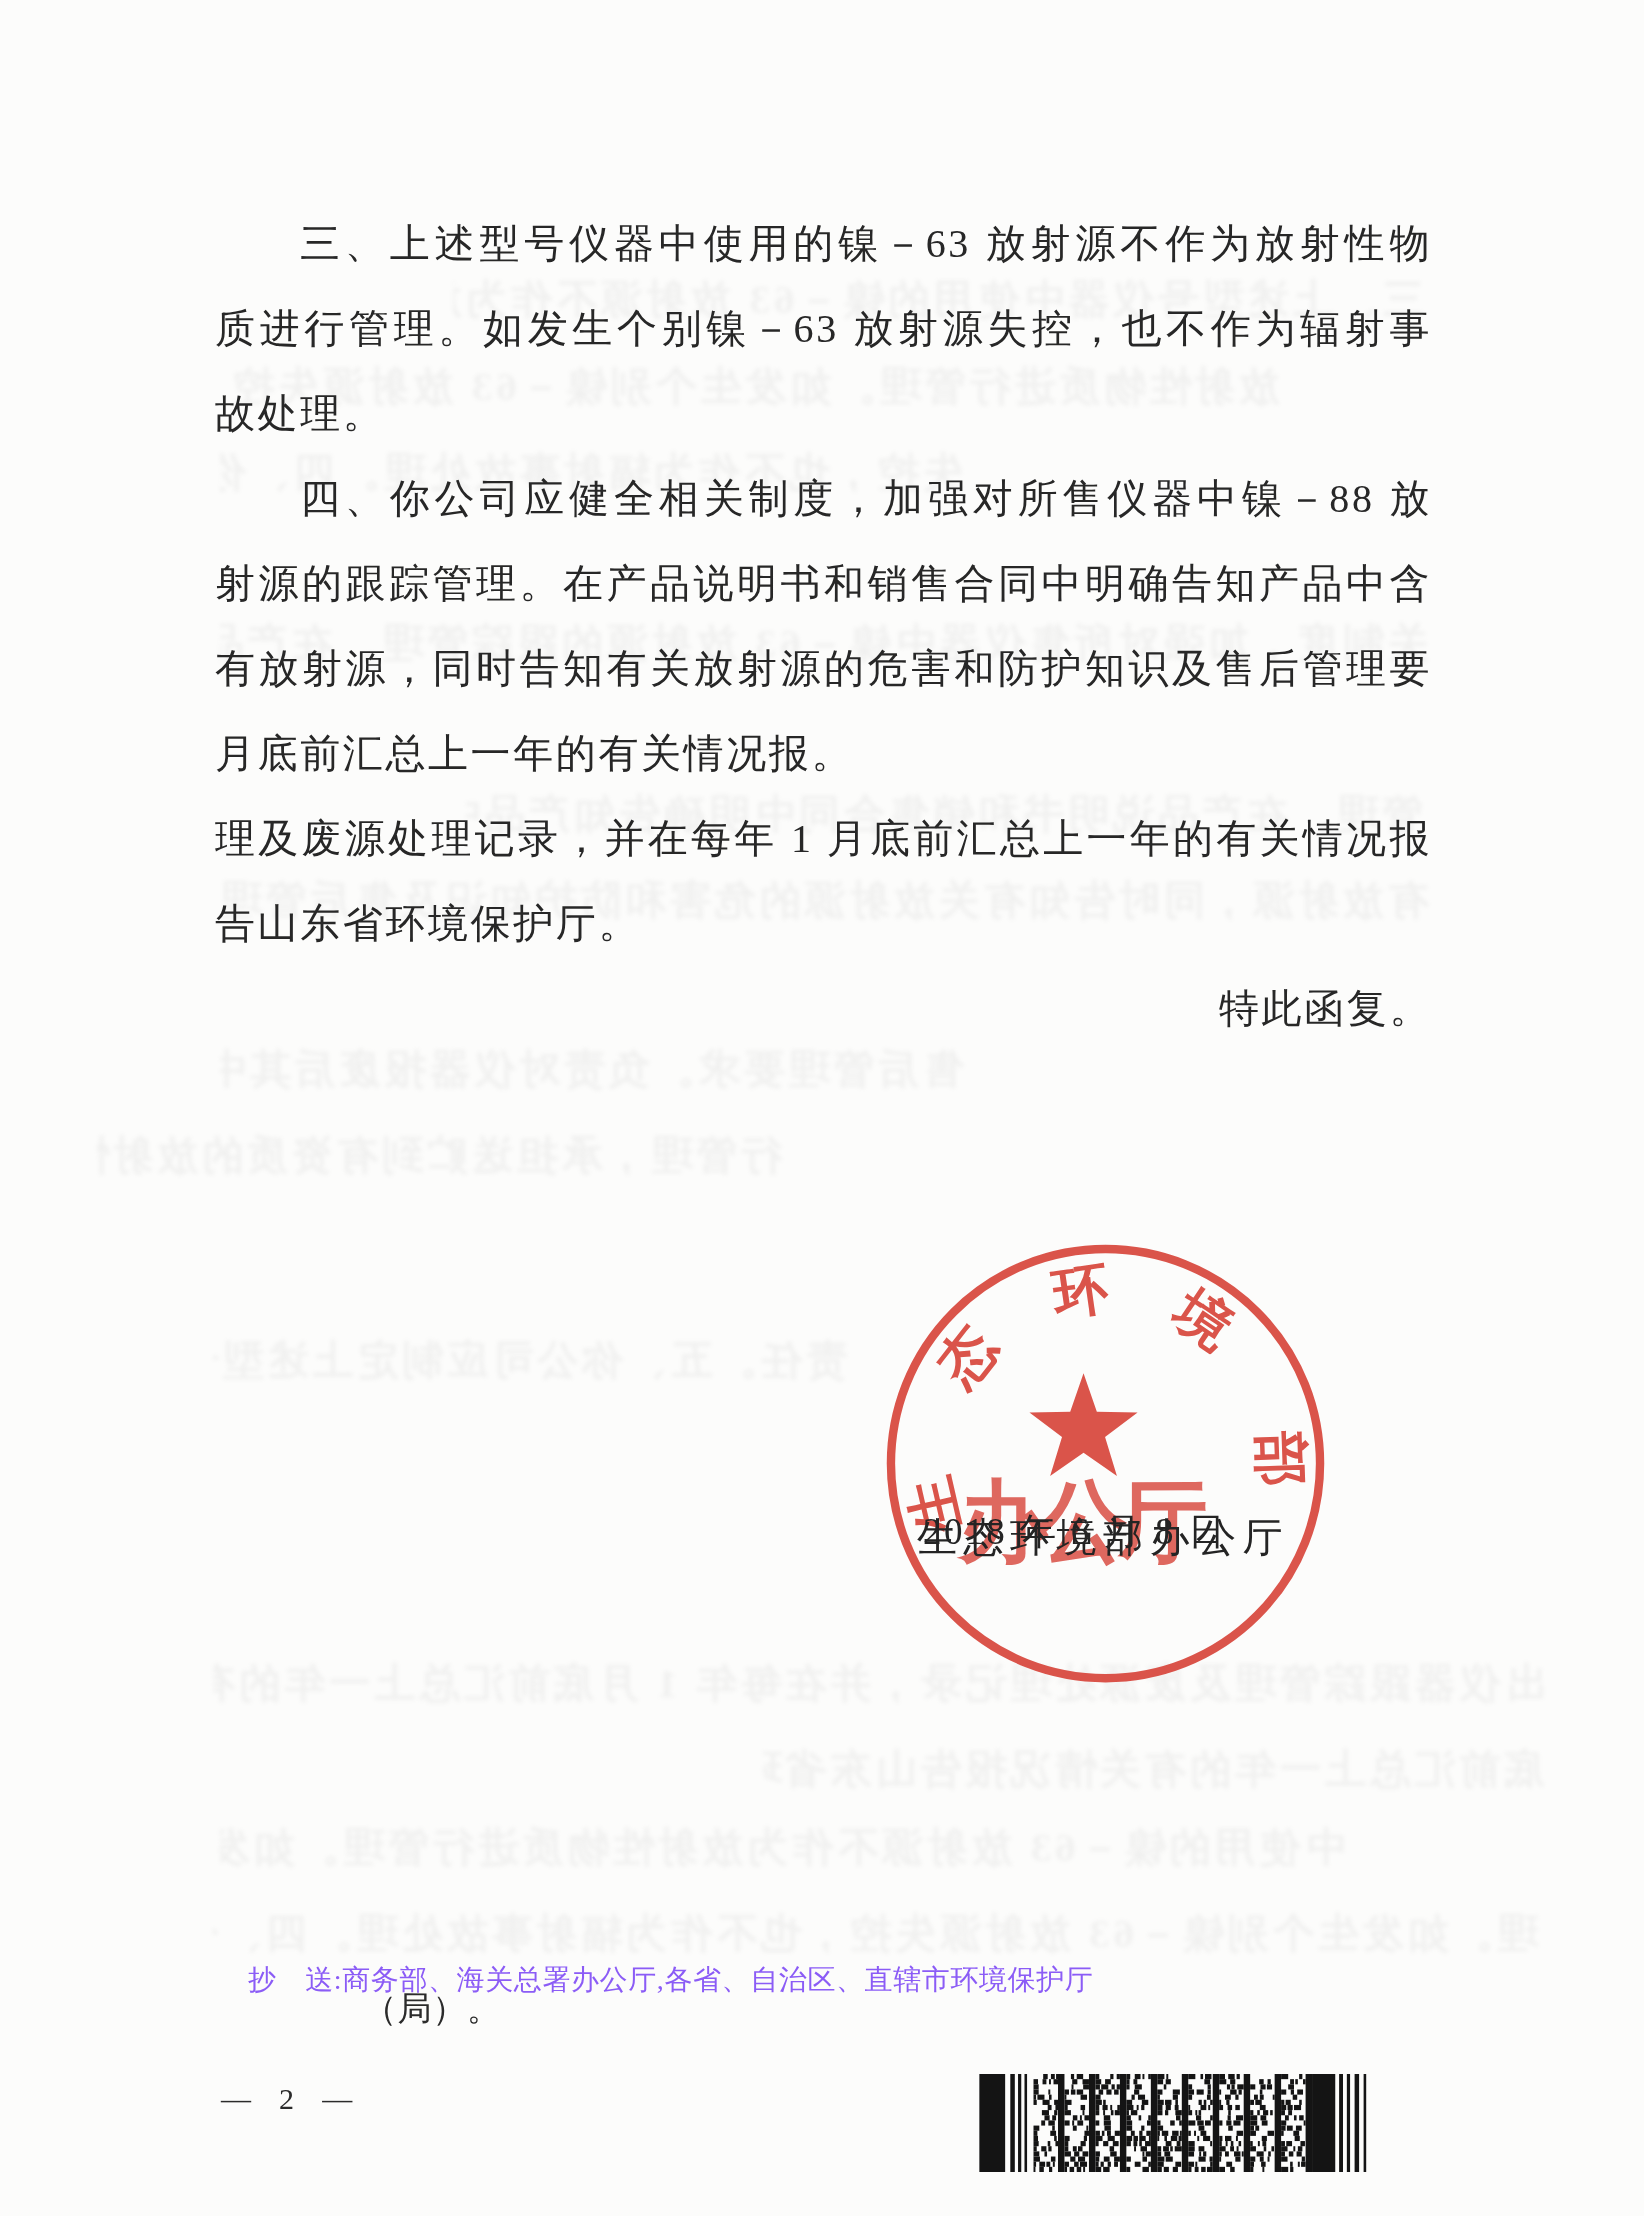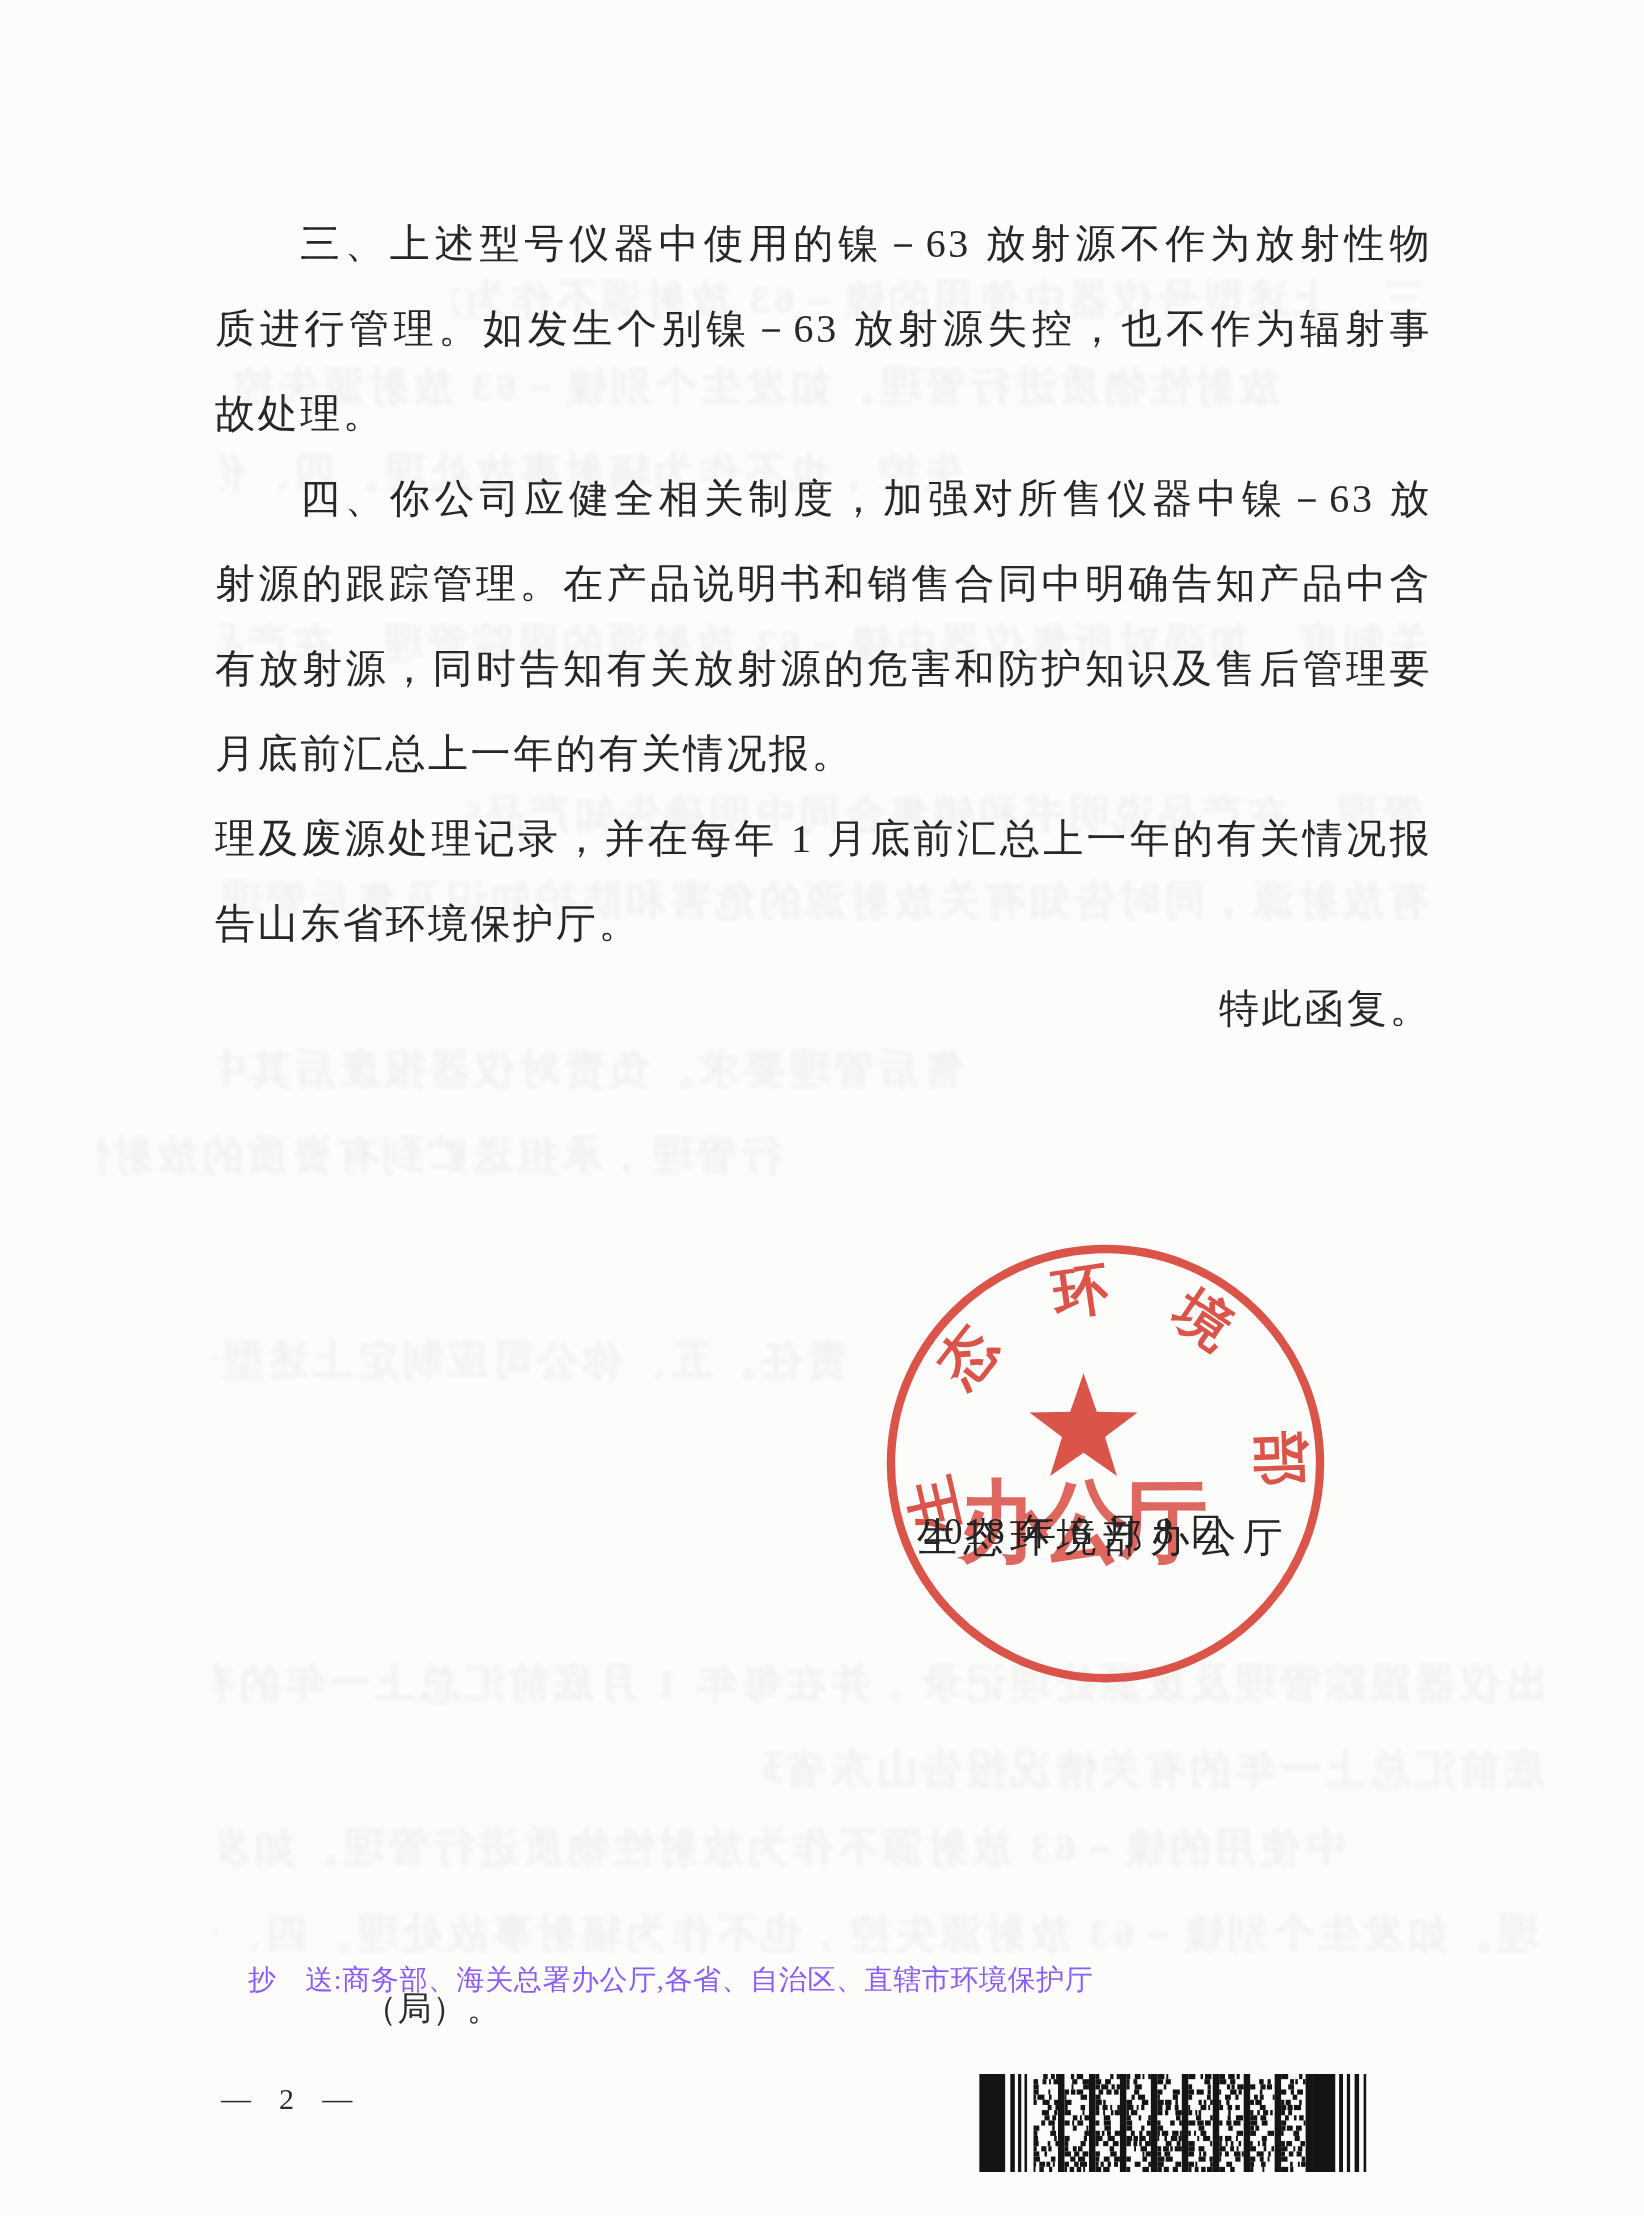--- a/index.html
+++ b/index.html
@@ -99,21 +99,21 @@
       <div class="ghost" style="top: 1656px; left: 213px; width: 1332px;">出仪器跟踪管理及废源处理记录，并在每年 1 月底前汇总上一年的有关情</div>
       <div class="ghost" style="top: 1742px; left: 763px; width: 782px;">底前汇总上一年的有关情况报告山东省环境保护厅。特此函复。商务部、海关</div>
       <div class="ghost" style="top: 1820px; left: 220px; width: 1125px;">中使用的镍－63 放射源不作为放射性物质进行管理。如发生个别镍－63</div>
       <div class="ghost" style="top: 1906px; left: 213px; width: 1325px;">理。如发生个别镍－63 放射源失控，也不作为辐射事故处理。四、你公司</div>
     </div>
 
   <div class="body-block">
     <div class="line indent fill">三、上述型号仪器中使用的镍－63 放射源不作为放射性物</div>
     <div class="line fill">质进行管理。如发生个别镍－63 放射源失控，也不作为辐射事</div>
     <div class="line">故处理。</div>
-    <div class="line indent fill">四、你公司应健全相关制度，加强对所售仪器中镍－63 放</div>
+    <div class="line indent fill">四、你公司应健全相关制度，加强对所售仪器中镍－88 放</div>
     <div class="line fill">射源的跟踪管理。在产品说明书和销售合同中明确告知产品中含</div>
     <div class="line fill">有放射源，同时告知有关放射源的危害和防护知识及售后管理要</div>
     <div class="line">月底前汇总上一年的有关情况报。</div>
     <div class="line fill">理及废源处理记录，并在每年 1 月底前汇总上一年的有关情况报</div>
     <div class="line">告山东省环境保护厅。</div>
     <div class="line indent">特此函复。</div>
   </div>
 
   <svg class="seal-svg" width="517" height="517" viewBox="1310 1870 800 800">
     <g opacity="0.92">

